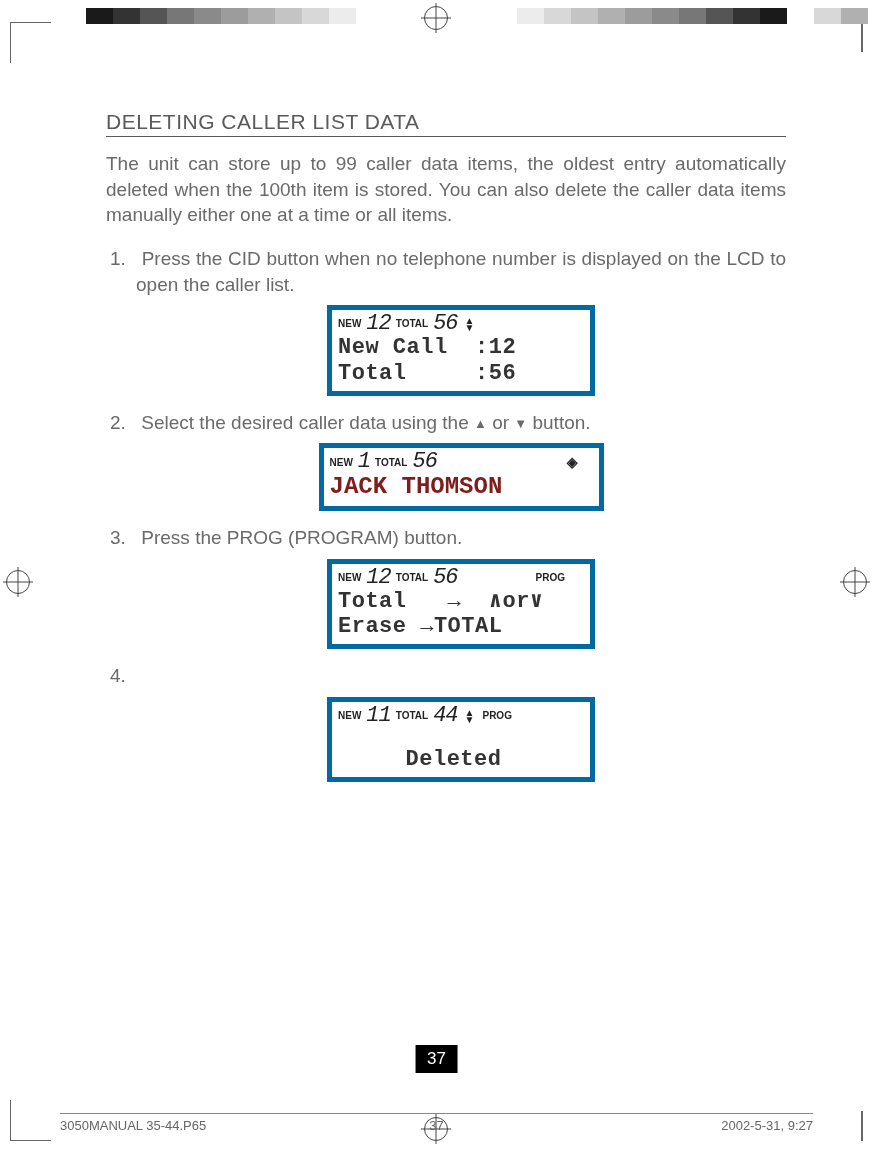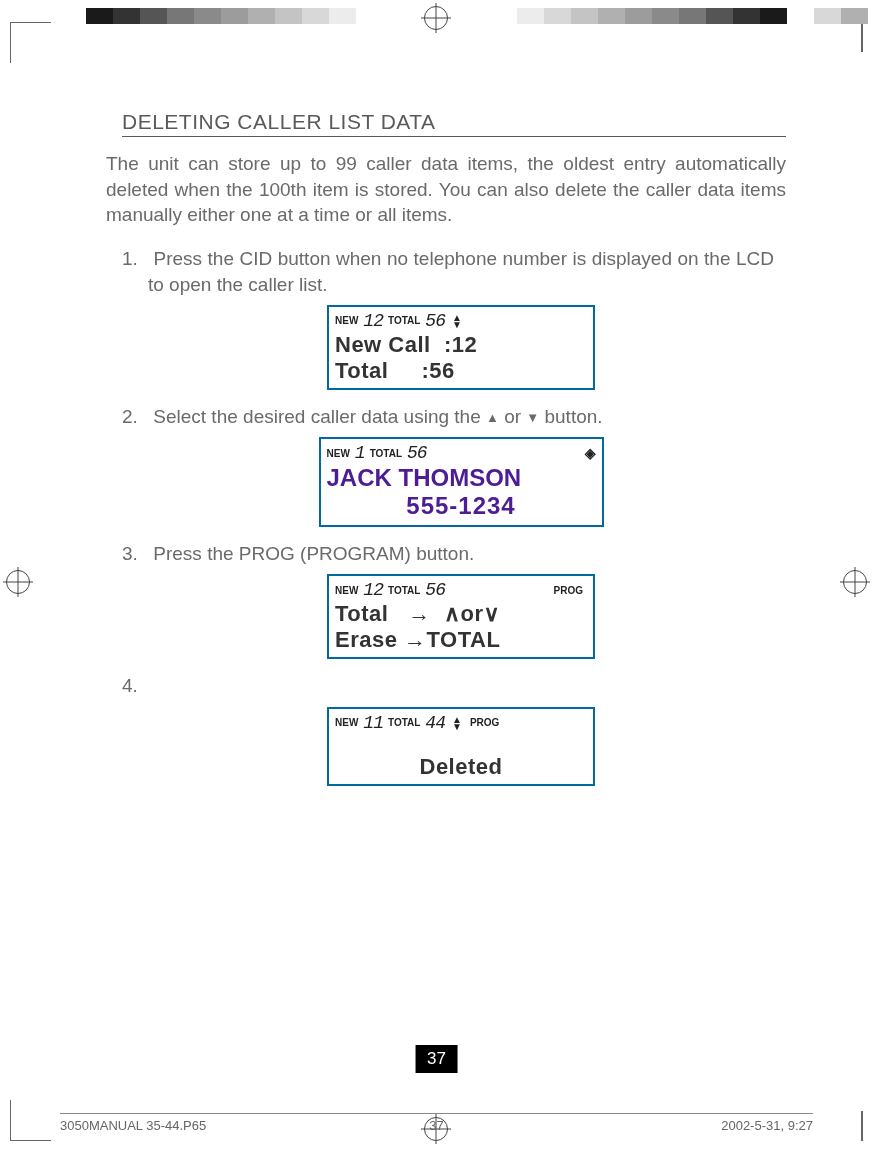--- a/index.html
+++ b/index.html
@@ -75,107 +75,107 @@
     left: 106px;
     width: 680px;
   }
   h2.section {
     font-size: 21px;
     font-weight: 400;
     letter-spacing: 0.5px;
     color: #5a5a5a;
     border-bottom: 1px solid #5a5a5a;
     padding-bottom: 2px;
-    margin: 0 0 14px 16px;
+    margin: 0 0 14px 0;
   }
   p.intro {
     font-size: 19px;
     color: #6a6a6a;
     line-height: 1.35;
     margin: 0 0 18px 0;
     text-align: justify;
   }
   h3.sub {
     font-size: 20px;
     font-weight: 400;
     color: #5a5a5a;
     border-bottom: 1px solid #5a5a5a;
     display: inline-block;
     padding-bottom: 2px;
     margin: 0 0 10px 0;
   }
   ol.steps {
     list-style: none;
     padding: 0 0 0 30px;
-    margin: 12px;
+    margin: 0;
     counter-reset: step;
   }
   ol.steps > li {
     counter-increment: step;
     font-size: 19px;
     color: #6a6a6a;
     line-height: 1.35;
     text-align: justify;
     margin-bottom: 6px;
   }
   ol.steps > li::before {
     content: counter(step) ". ";
     margin-left: -26px;
     display: inline-block;
     width: 26px;
   }
   .lcd {
-    border: 2px solid #0369a1;
+    border: 5px solid #0369a1;
     width: 268px;
     margin: 8px auto 14px auto;
-    padding: 3px 6px 5px 6px;
+    padding: 3px 21px 5px 6px;
     font-family: "Courier New", monospace;
     color: #222;
     background: #fff;
     box-sizing: border-box;
   }
   .lcd.wide { width: 285px; }
   .lcd .status {
     display: flex;
     align-items: center;
     gap: 4px;
     font-family: Arial, sans-serif;
     font-size: 10px;
     font-weight: 700;
     height: 22px;
   }
   .lcd .seg {
     font-family: "Courier New", monospace;
     font-style: italic;
-    font-size: 18px;
+    font-size: 22px;
     font-weight: 400;
     letter-spacing: -1px;
     line-height: 1;
     padding: 0 1px;
   }
   .lcd .arrows {
     display: flex;
     flex-direction: column;
     line-height: 7px;
     font-size: 10px;
     margin-left: 2px;
   }
   .lcd .line {
-    font-family: Liberation Sans, sans-serif;
+    font-family: Liberation Mono, monospace;
     font-size: 22px;
     letter-spacing: 0.5px;
     white-space: pre;
     line-height: 1.15;
     font-weight: bold;
     color: #333;
   }
   .lcd.bold .line {
     font-size: 24px;
     font-weight: 900;
-    color: #4c1d95;
+    color: #7f1d1d;
     letter-spacing: 0px;
   }
   .lcd.bold .line.center { text-align: center; letter-spacing: 1px; }
   .lcd .status .diamond {
     display: inline-block;
     margin-left: auto;
     font-size: 14px;
   }
   .lcd .status .prog { margin-left: auto; padding-right: 4px; }
   .lcd .status .prog.with-arrows { margin-left: 4px; }
@@ -277,21 +277,20 @@
         <span>Select the desired caller data using the </span><span class="tri">▲</span><span> or </span><span class="tri">▼</span><span> button.</span>
         <div class="lcd bold wide">
           <div class="status">
             <span>NEW</span>
             <span class="seg">1</span>
             <span>TOTAL</span>
             <span class="seg">56</span>
             <span class="diamond">◈</span>
           </div>
           <div class="line">JACK THOMSON</div>
-          <div class="line center">555-1234</div>
         </div>
       </li>
 
       <li>
         <span>Press the PROG (PROGRAM) button.</span>
         <div class="lcd">
           <div class="status">
             <span>NEW</span>
             <span class="seg">12</span>
             <span>TOTAL</span>

